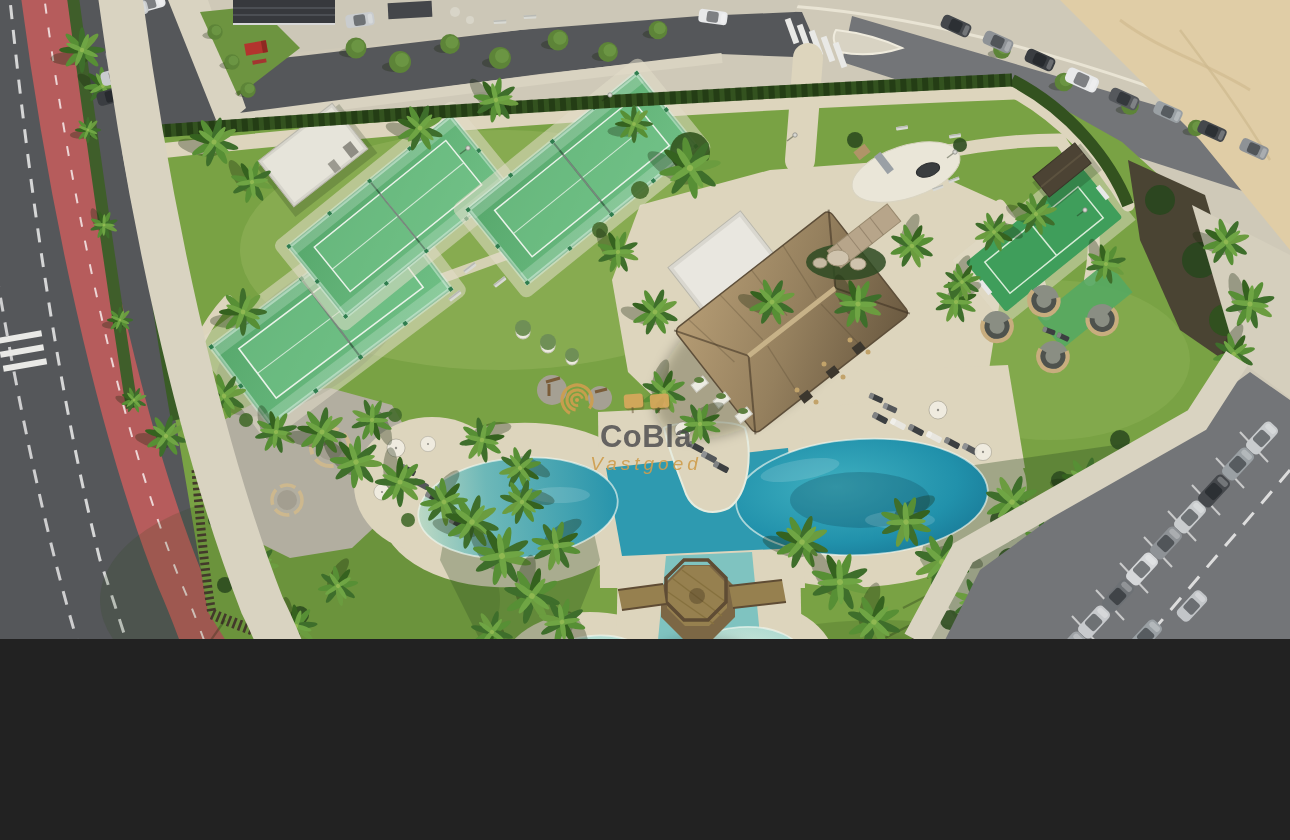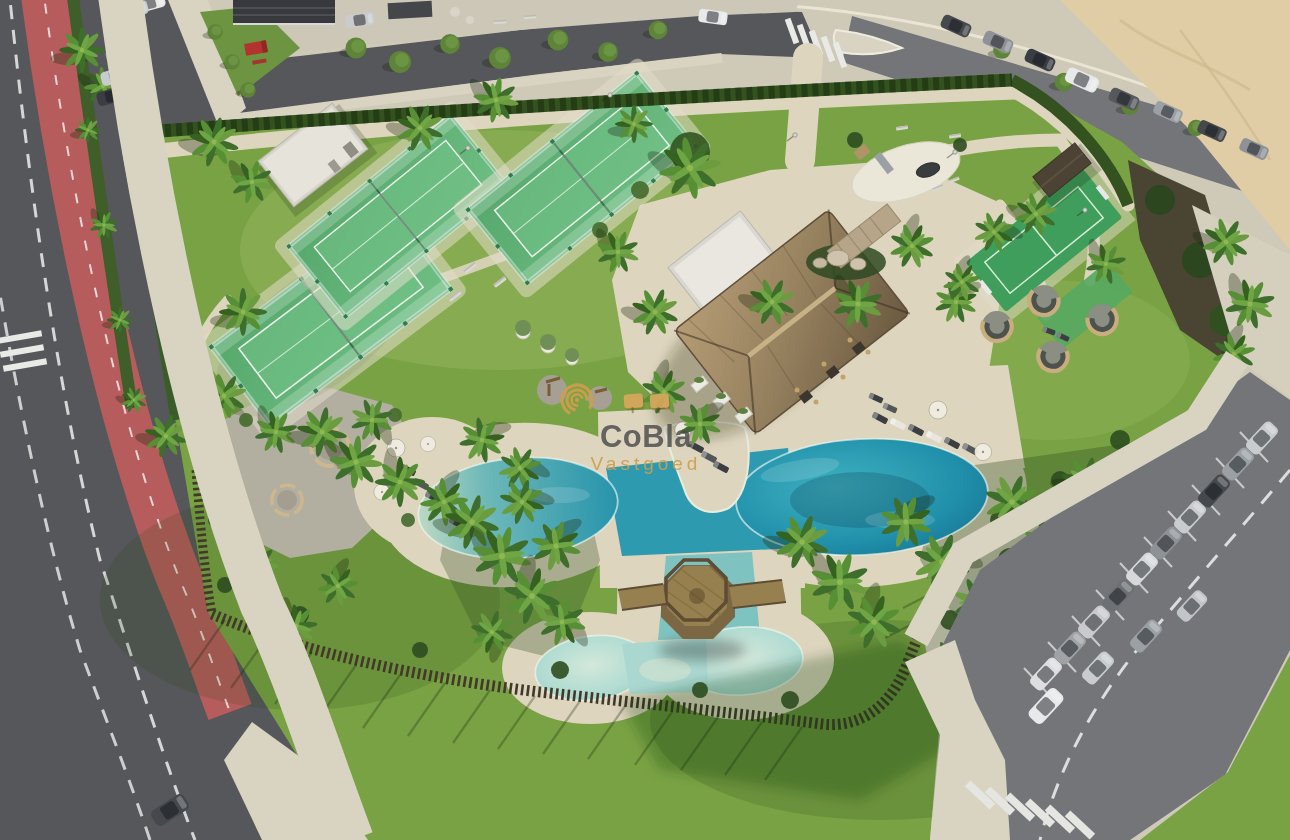--- a/index.html
+++ b/index.html
@@ -1,31 +1,31 @@
 <!DOCTYPE html>
 <html style="--grass: #79a244; --grassLight: #8db554; --deck: #ddd5bd; --deckLight: #e8e1cc; --gravel: #b2aea0; --sandBeach: #e0cda6; --asphalt: #55575a; --asphaltLight: #737578; --bikeLane: #b65c5c; --sidewalk: #d9d3c1; --hedge: #33521f; --fenceWood: #43392b; --poolDeep: #1f82a2; --poolMid: #2e9ab0; --kidsPool: #a5d6cf; --channel: #7fc3c0; --thatch: #95805e; --annexRoof: #e9e7e0; --padelTurf: #4fa065; --padelFrame: #2f7d4e; --multisport: #3f9e5b; --playgroundPad: #eae6d8; --woodDeck: #96804f; --woodRail: #5f4c34; --podWood: #c8ad7e; --stoneWall: #b7a58a; --carDark: #45484c; --carGray: #9aa0a4; --carSilver: #c9ccce; --carWhite: #e8e9ea; --truckRed: #b3342e; --lineWhite: #ececec; --wmTitle: #4b4b4d; --wmGold: #cf9e4e; --wmParasol: #d8a85c;"><head>
 <meta charset="utf-8">
 <style>
   html,body{margin:0;padding:0;background:#222;}
-  .stage{position:relative;width:1290px;height:840px;overflow:hidden;background:#cfc9b8;
+  .stage{position:relative;width:1290px;height:639px;overflow:hidden;background:#cfc9b8;
          font-family:"Liberation Sans", sans-serif;}
   .stage svg{position:absolute;inset:0;display:block;}
   
   .watermark{position:absolute;left:558px;top:382px;width:176px;text-align:center;
              pointer-events:none;user-select:none;}
   .wm-logo-row{display:flex;align-items:center;justify-content:center;gap:7px;height:38px;}
   .wm-parasol{width:19px;height:14px;border-radius:3px;background:var(--wmParasol,#d8a85c);
               opacity:.92;position:relative;transform:rotate(-4deg);
               box-shadow:1px 2px 0 rgba(120,90,40,.45);}
   .wm-parasol:after{content:"";position:absolute;left:7px;top:13px;width:2px;height:6px;
               background:rgba(90,70,40,.5);}
   .wm-title{font-size:31px;font-weight:bold;letter-spacing:.5px;line-height:1;
             color:var(--wmTitle,#4b4b4d);opacity:.82;margin-top:1px;}
   .wm-sub{font-size:19px;font-weight:400;letter-spacing:4px;line-height:1.15;
-          color:var(--wmGold,#cf9e4e);opacity:.92;margin-top:1px;}
+          color:var(--wmGold,#cf9e4e);opacity:.92;margin-top:1px;font-style:italic;}
 </style>
 </head>
 <body>
 
 <div class="stage">
 <svg viewBox="0 0 1290 840" width="1290" height="840">
   <defs>
     <linearGradient id="poolL" x1="0" y1="0" x2="1" y2="0">
       <stop offset="0" stop-color="#bcd9c4"></stop>
           <stop offset=".35" stop-color="#6db8b8"></stop>

